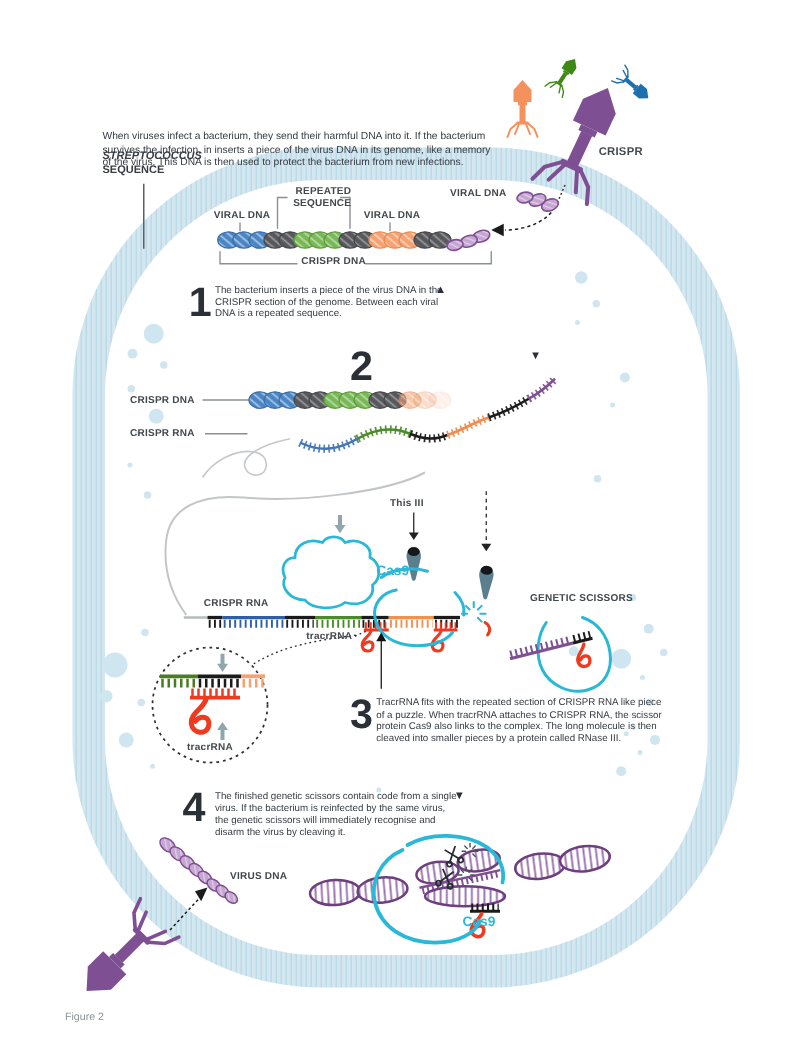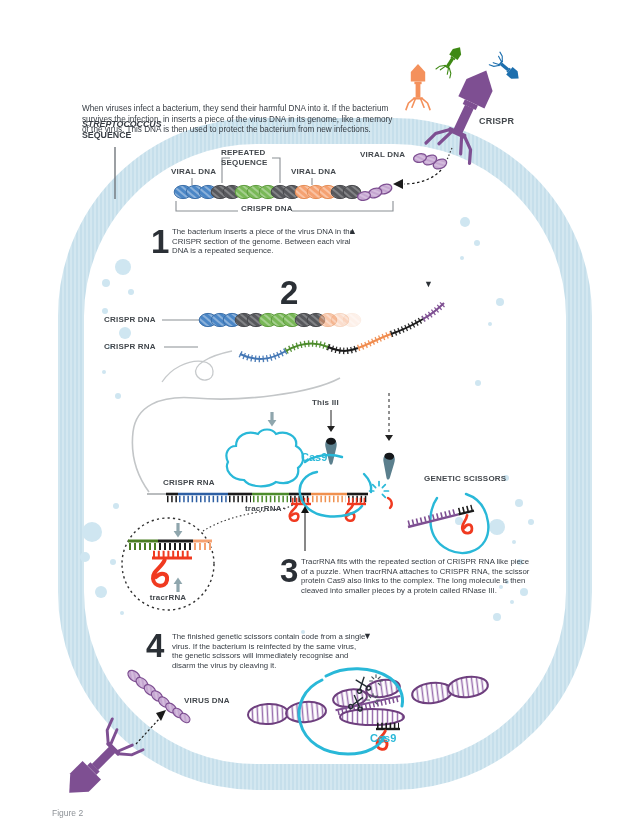--- a/index.html
+++ b/index.html
@@ -6,21 +6,21 @@
   .page{position:relative;width:630px;height:834px;background:#fff;overflow:hidden;
         font-family:"Liberation Sans",sans-serif;}
   svg.art{position:absolute;left:0;top:0;}
   .title{position:absolute;left:82px;top:12px;font-size:19px;line-height:23.5px;
          font-weight:bold;color:#16191e;letter-spacing:-0.2px;white-space:nowrap;}
   .title .sp{font-style:italic;}
   .intro{position:absolute;left:82px;top:61px;width:314px;font-size:8.2px;
          line-height:10.6px;color:#363c43;margin-top:43px;}
   .lbl{position:absolute;font-size:8px;font-weight:bold;line-height:9.5px;
        color:#43484d;letter-spacing:.2px;white-space:nowrap;}
-  .lbl.wrap{white-space:normal;text-align:left;}
+  .lbl.wrap{white-space:normal;text-align:right;}
   .strep{position:absolute;left:82px;top:119px;font-size:8.8px;font-weight:bold;
          color:#383d44;line-height:11px;}
   .strep .it{font-style:italic;}
   .num{position:absolute;font-size:33px;font-weight:bold;color:#2b3036;line-height:1;}
   .stext{position:absolute;font-size:7.8px;line-height:9.7px;color:#363c43;}
   .tri{position:absolute;font-size:9px;color:#2b3036;line-height:1;}
   .cas9txt{position:absolute;font-size:11px;font-weight:bold;color:#29b8d8;margin-left:48px;}
   .fig{position:absolute;left:52px;top:808px;font-size:8.5px;color:#8d9297;}
 </style>
 </head>

